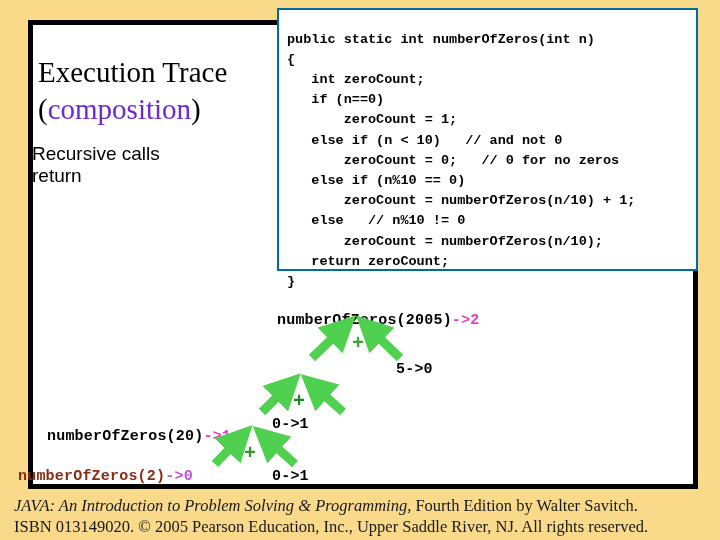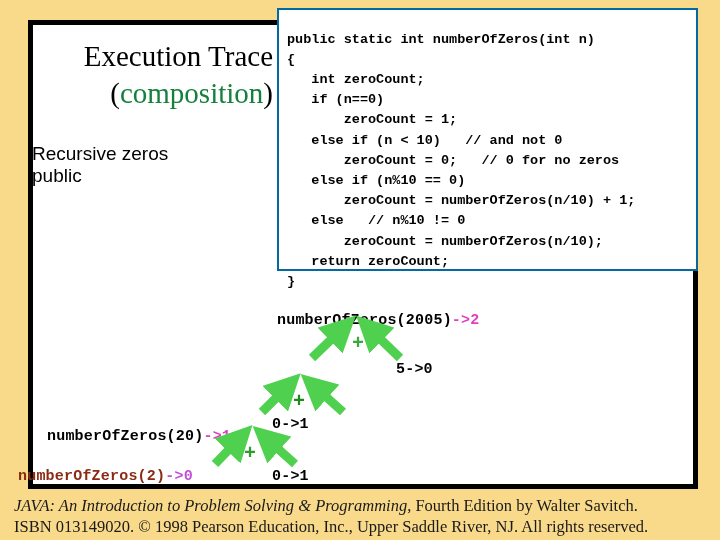--- a/index.html
+++ b/index.html
@@ -29,31 +29,31 @@
     height: 469px;
     background: #ffffff;
     border: 5px solid #000000;
     box-sizing: border-box;
   }
 
   
   #slide-title {
     position: absolute;
     left: 38px;
-    top: 38px;
+    top: 54px;
     width: 235px;
-    text-align: right;
+    text-align: left;
     font-family: "Liberation Serif", serif;
     font-size: 29px;
     line-height: 1.27;
     color: #000000;
     white-space: nowrap;
   }
   #slide-title .paren { color: #000000; }
-  #slide-title .green-word { color: #15803d; }
+  #slide-title .green-word { color: #6d28d9; }
 
   
   #subtitle {
     position: absolute;
     left: 32px;
     top: 143px;
     width: 235px;
     font-family: "Liberation Sans", sans-serif;
     font-size: 19px;
     line-height: 1.15;
@@ -150,22 +150,22 @@
 <div id="slide">
 
   <div id="content-panel"></div>
 
   <div id="slide-title">
     <div>Execution Trace</div>
     <div><span class="paren">(</span><span class="green-word">composition</span><span class="paren">)</span></div>
   </div>
 
   <div id="subtitle">
-    <div>Recursive zeros</div>
-    <div>public</div>
+    <div>Recursive calls</div>
+    <div>return</div>
   </div>
 
   <div id="code-box">
     <pre id="code-text">public static int numberOfZeros(int n)
 {
    int zeroCount;
    if (n==0)
        zeroCount = 1;
    else if (n &lt; 10)   // and not 0
        zeroCount = 0;   // 0 for no zeros
@@ -208,16 +208,16 @@
       <line x1="343" y1="412" x2="314" y2="386"></line>
 
       <line x1="215" y1="464" x2="240" y2="438"></line>
 
       <line x1="295" y1="464" x2="266" y2="438"></line>
     </g>
   </svg>
 
   <div id="footer">
     <div><span class="ital">JAVA: An Introduction to Problem Solving &amp; Programming</span><span>, Fourth Edition by Walter Savitch.</span></div>
-    <div>ISBN 013149020. © 1998 Pearson Education, Inc., Upper Saddle River, NJ. All rights reserved.</div>
+    <div>ISBN 013149020. © 2005 Pearson Education, Inc., Upper Saddle River, NJ. All rights reserved.</div>
   </div>
 
 </div>
 
 </body></html>

